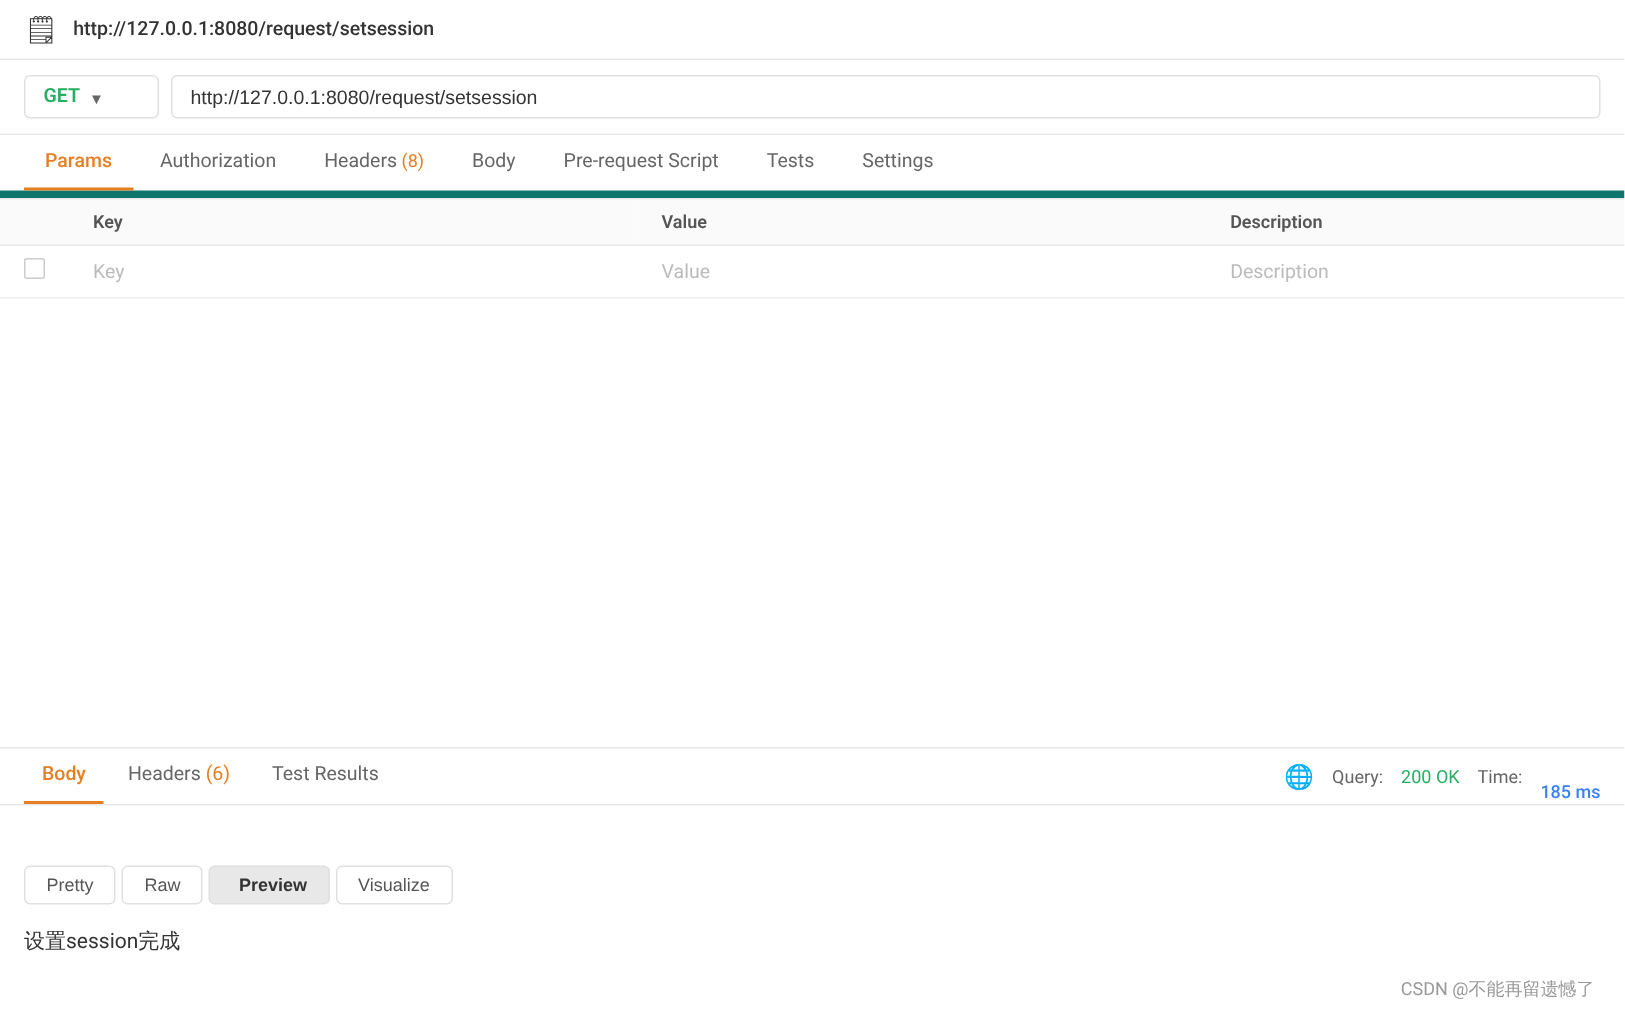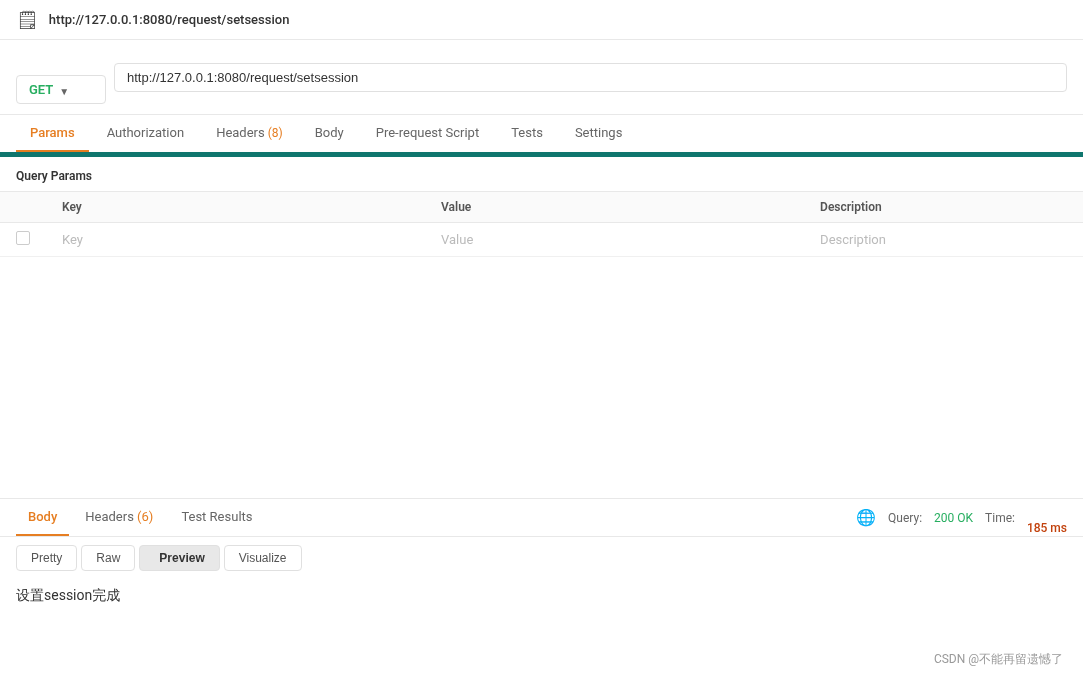--- a/index.html
+++ b/index.html
@@ -47,21 +47,20 @@
     .method-select {
       display: flex;
       align-items: flex-end;
       gap: 6px;
       padding: 6px 12px;
       border: 1px solid #e0e0e0;
       border-radius: 4px;
       cursor: pointer;
       background: #fff;
       min-width: 90px;
-      margin-top: 25px;
     }
     .method-label {
       color: #27ae60;
       font-weight: 600;
       font-size: 13px;
     }
     .chevron-icon {
       font-size: 10px;
       color: #666;
     }
@@ -199,40 +198,41 @@
       color: #666;
     }
     .status-value {
       color: #27ae60;
       font-weight: 400;
     }
     .time-label {
       color: #666;
     }
     .time-value {
-      color: #c2410c;
+      color: #3b82f6;
       font-weight: 500;
       margin-top: 21px;
     }
 
     
     .format-tabs-bar {
       display: flex;
       align-items: center;
       padding: 8px 16px;
       gap: 4px;
     }
     .format-tab {
       padding: 5px 14px;
       font-size: 12px;
       color: #555;
       cursor: pointer;
       border: 1px solid #e0e0e0;
       border-radius: 4px;
       background: #fff;
+      margin-top: 32px;
     }
     .format-tab.active {
       background: #e8e8e8;
       font-weight: 600;
       color: #333;
       padding-left: 19px;
     }
 
     
     .response-body {
@@ -292,21 +292,20 @@
       <span>Pre-request Script</span>
     </div>
     <div class="tab-item">
       <span>Tests</span>
     </div>
     <div class="tab-item">
       <span>Settings</span>
     </div>
   </div>
 
-  <div class="section-title">Query Params</div>
 
   <table class="params-table">
     <thead>
       <tr>
         <th class="checkbox-col"></th>
         <th class="key-col">Key</th>
         <th class="value-col">Value</th>
         <th>Description</th>
       </tr>
     </thead>

